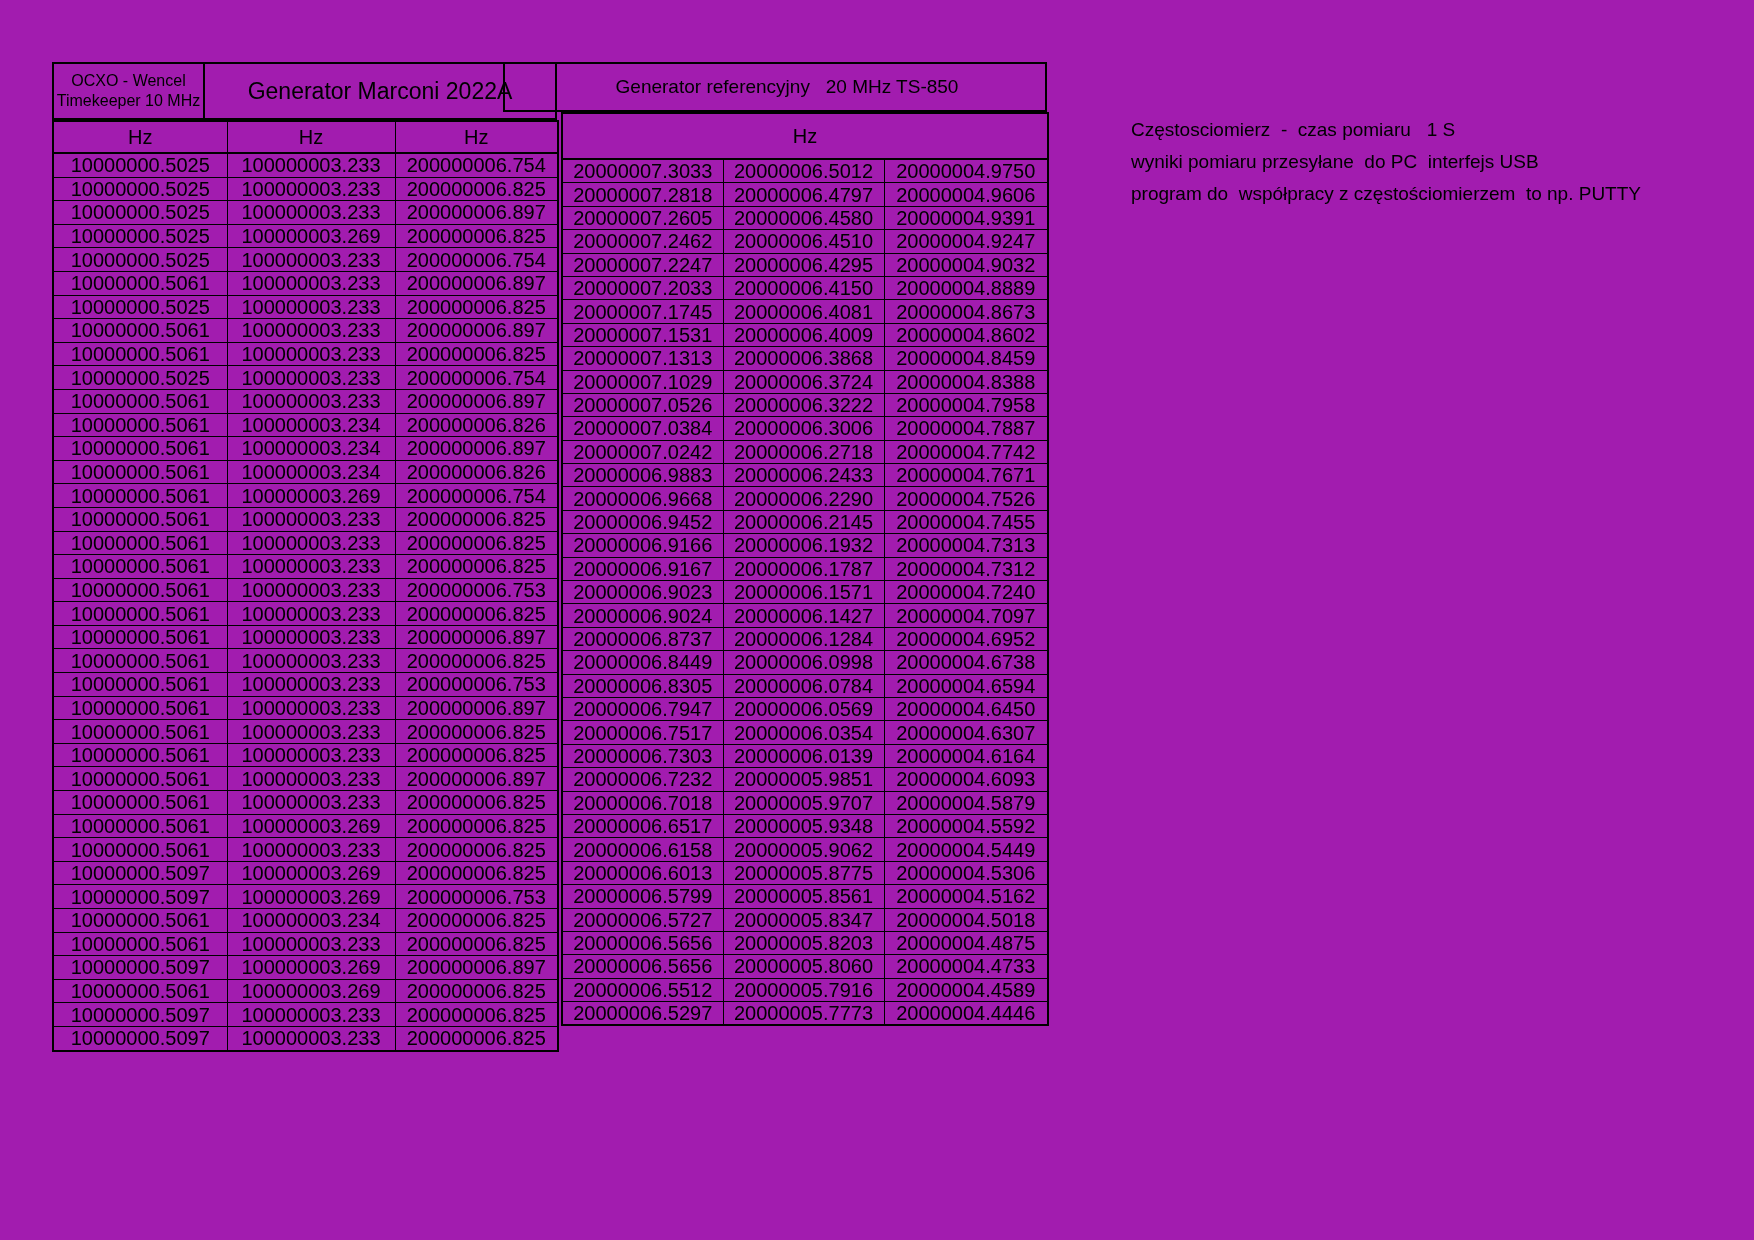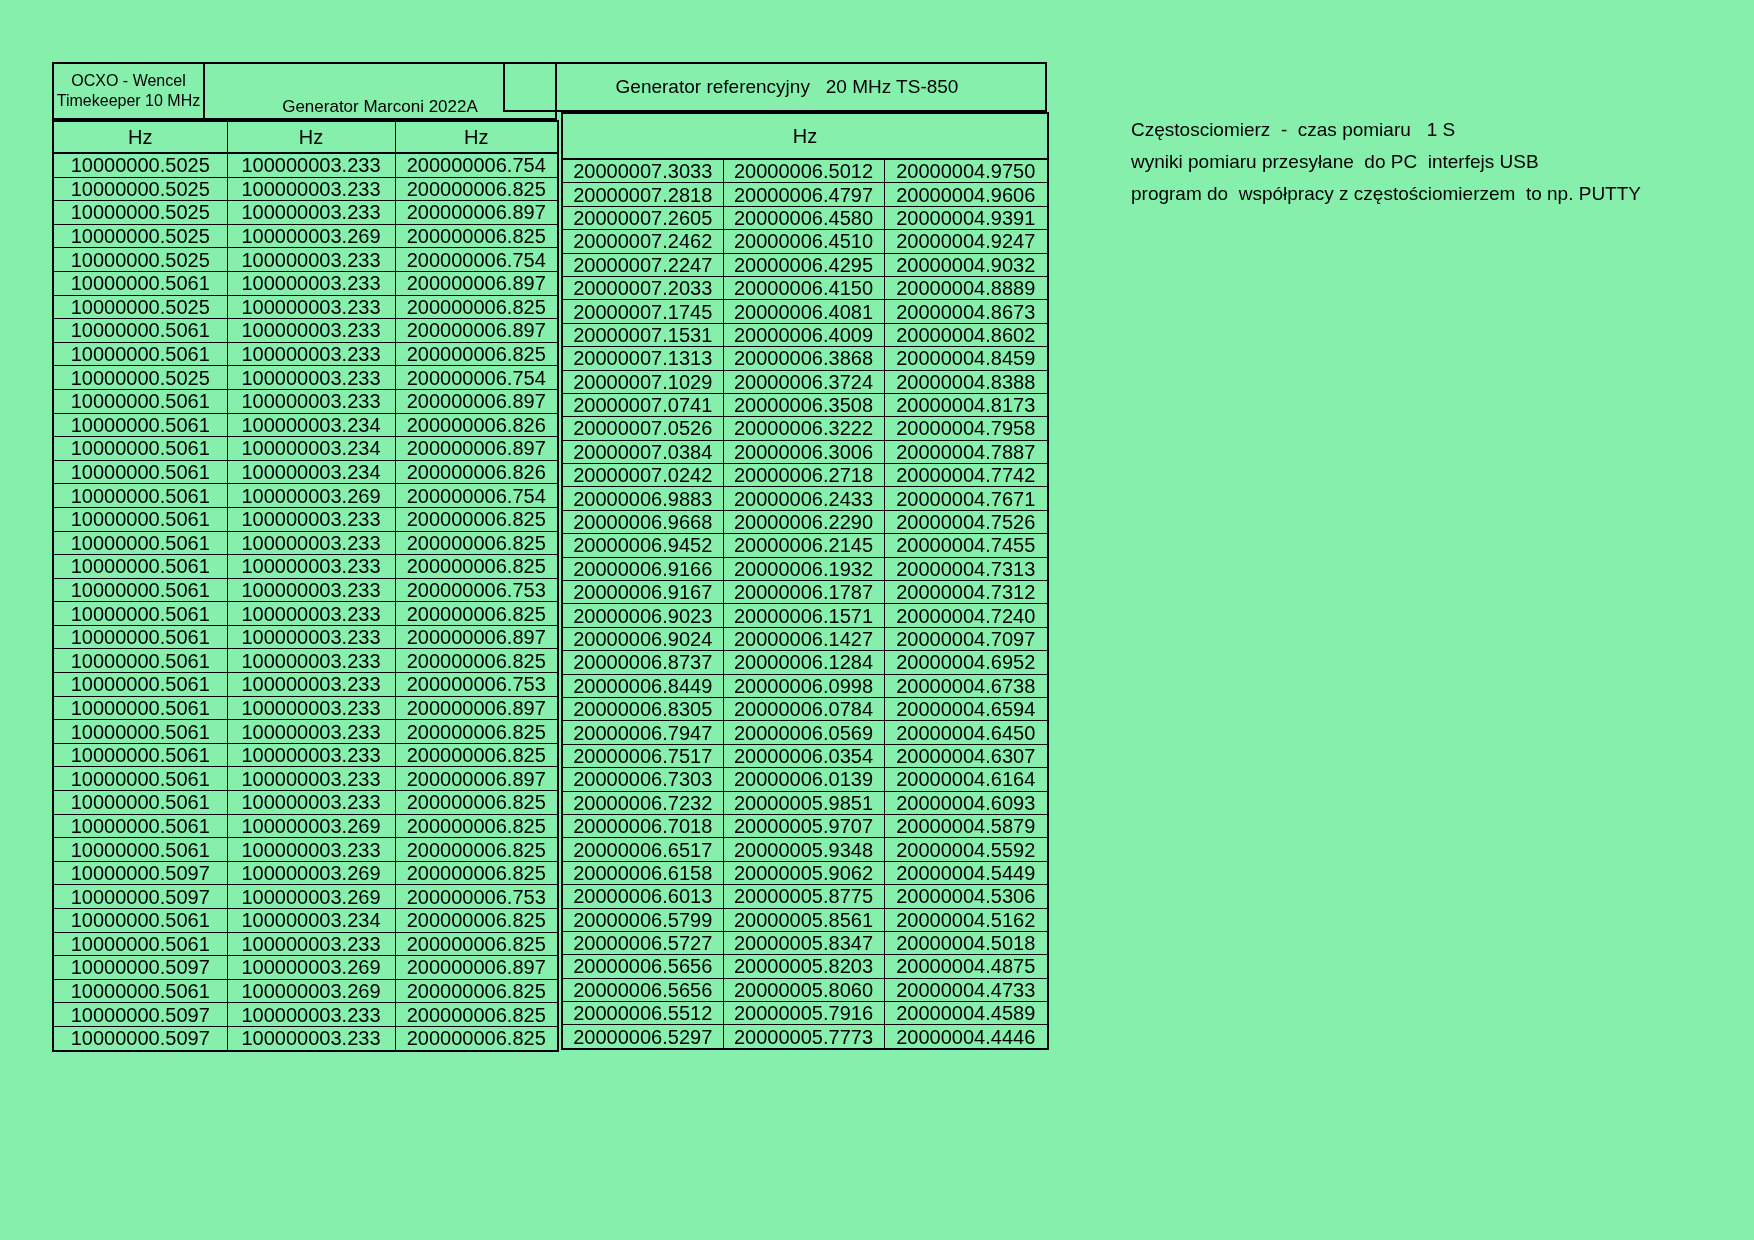--- a/index.html
+++ b/index.html
@@ -1,30 +1,30 @@
 <!DOCTYPE html>
 <html><head>
 <meta charset="utf-8">
 <style>
   html,body { margin:0; padding:0; background:#ffffff; }
   .page {
-    position:relative; width:1754px; height:1240px; background:#86efac;
+    position:relative; width:1754px; height:1240px; background:#a21caf;
     font-family:"Liberation Sans", sans-serif; color:#000000; overflow:hidden;
   }
 
   
   .ltable-wrap { position:absolute; left:52px; top:62px; width:505px; }
   .lhead { display:flex; height:58px; }
   .lhead-box {
     box-sizing:border-box; border:2px solid #000; display:flex;
     flex-direction:column; align-items:center; justify-content:center;
     line-height:1.22; text-align:center;
   }
   .lhead-box.ocxo { width:153px; font-size:16px; }
-  .lhead-box.marconi { width:352px; border-left:none; font-size:17px;justify-content:flex-end; }
+  .lhead-box.marconi { width:352px; border-left:none; font-size:23px; }
   table { border-collapse:collapse; table-layout:fixed; }
   .ltable { width:505px; border:2px solid #000; }
   .ltable th, .ltable td {
     border:1px solid #000; padding:0; text-align:center;
     font-size:20px; line-height:1; font-weight:normal;
     white-space:nowrap; overflow:hidden;
   }
   .ltable thead th { height:30px; border-bottom:2px solid #000; font-size:20px; }
   .ltable tbody td { height:22.6px; }
 
@@ -331,25 +331,20 @@
             <td>20000007.1313</td>
             <td>20000006.3868</td>
             <td>20000004.8459</td>
           </tr>
           <tr>
             <td>20000007.1029</td>
             <td>20000006.3724</td>
             <td>20000004.8388</td>
           </tr>
           <tr>
-            <td>20000007.0741</td>
-            <td>20000006.3508</td>
-            <td>20000004.8173</td>
-          </tr>
-          <tr>
             <td>20000007.0526</td>
             <td>20000006.3222</td>
             <td>20000004.7958</td>
           </tr>
           <tr>
             <td>20000007.0384</td>
             <td>20000006.3006</td>
             <td>20000004.7887</td>
           </tr>
           <tr>

